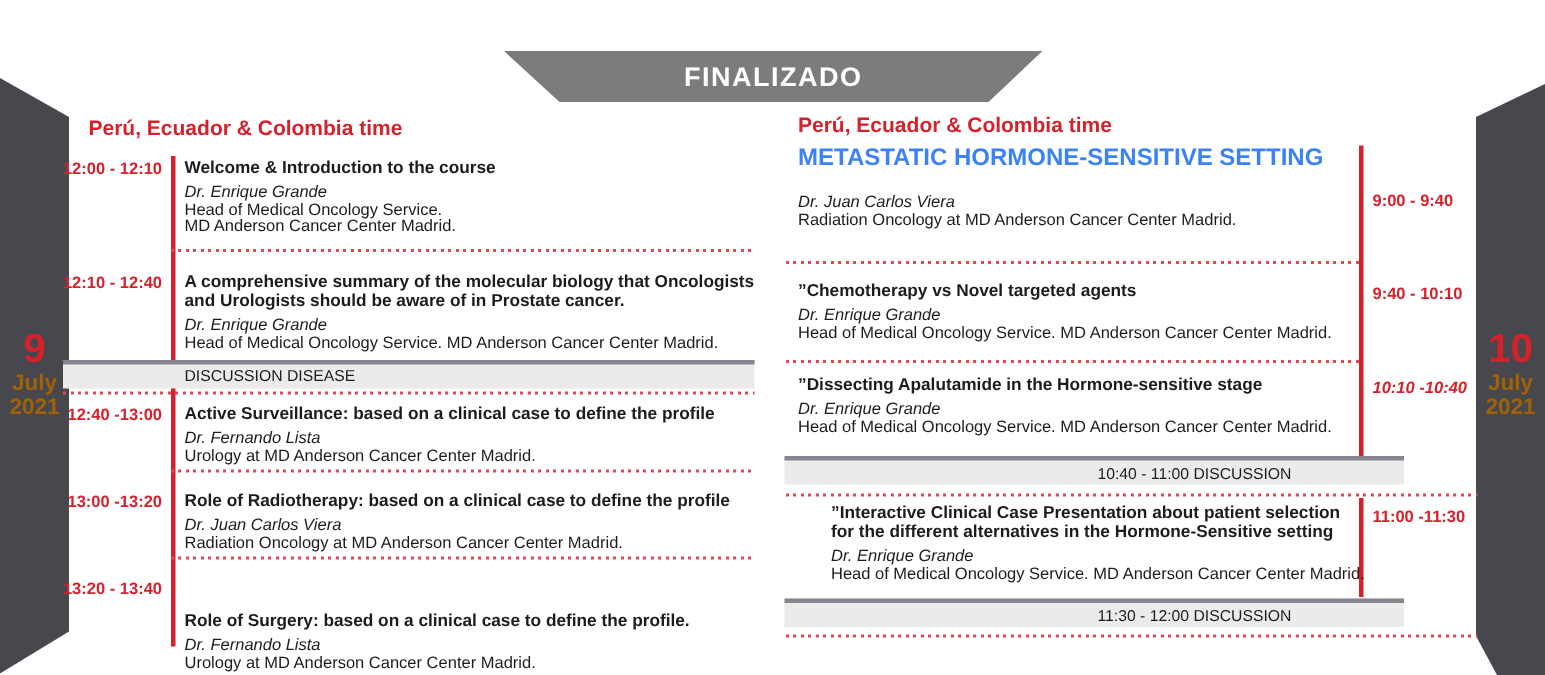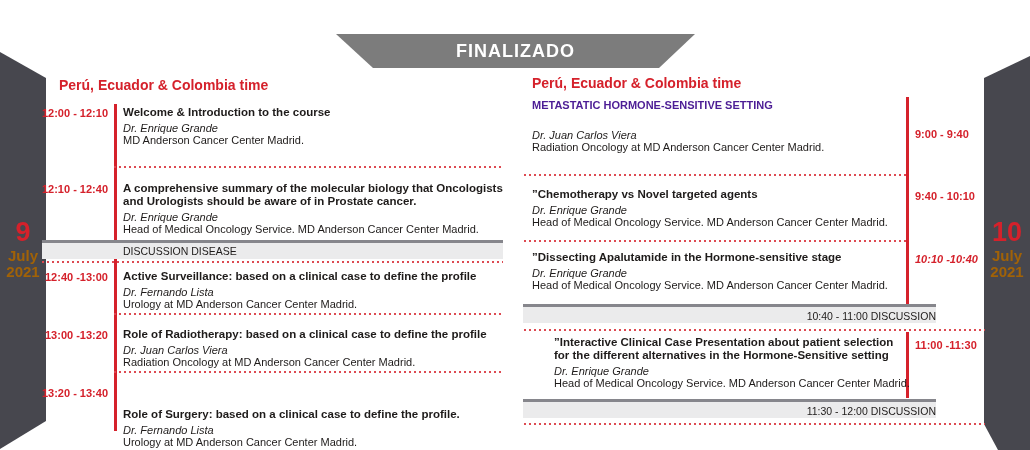--- a/index.html
+++ b/index.html
@@ -21,21 +21,21 @@
 
   
   #banner{
     position:absolute;left:336px;top:34px;width:359px;height:34px;
     background:#7c7c7c;color:#ffffff;
     clip-path:polygon(0 0,359px 0,323px 34px,37px 34px);
     text-align:center;line-height:34px;font-weight:bold;font-size:18px;letter-spacing:1px;
   }
 
   .tz{position:absolute;color:#d5212b;font-weight:bold;font-size:14px;line-height:15px;}
-  .sect-heading{position:absolute;color:#4c1d95;font-weight:bold;font-size:11px;line-height:13px;}
+  .sect-heading{position:absolute;color:#3b82f6;font-weight:bold;font-size:16px;line-height:13px;}
 
   .redbar{position:absolute;width:3px;background:#d5212b;}
 
   .time{position:absolute;color:#d5212b;font-weight:bold;font-size:11px;line-height:12px;white-space:nowrap;}
   .time-l{left:30px;width:78px;text-align:right;}
   .time-r{left:915px;width:72px;text-align:left;}
 
   .sess{position:absolute;}
   .sess span{display:block;white-space:nowrap;}
   .s-title{font-weight:bold;font-size:11.5px;line-height:13px;color:#1e1b1a;}
@@ -45,21 +45,21 @@
   .dotted{
     position:absolute;height:2px;
     background-image:repeating-linear-gradient(90deg,#dd4a52 0 2px,transparent 2px 5px);
   }
 
   .graybar{
     position:absolute;background:#ebebec;border-top:3px solid #86868c;
     font-size:10.5px;color:#1e1b1a;
   }
   #localized-bar{left:42px;top:240px;width:461px;height:16px;line-height:16px;padding-left:81px;box-sizing:content-box;width:380px;}
-  .disc-bar{left:523px;width:413px;height:19px;line-height:19px;text-align:right;box-sizing:border-box;}
+  .disc-bar{left:523px;width:413px;height:19px;line-height:19px;text-align:right;padding-right:75px;box-sizing:border-box;}
 </style>
 </head>
 <body>
 
 <div class="ribbon" id="ribbon-left"></div>
 <div class="date-txt date-day abs" style="left:0;top:219px;">9</div>
 <div class="date-txt date-sub abs" style="left:0;top:248px;">July</div>
 <div class="date-txt date-sub abs" style="left:0;top:264px;">2021</div>
 
 <div class="ribbon" id="ribbon-right"></div>
@@ -70,20 +70,21 @@
 <div id="banner">FINALIZADO</div>
 
 <div class="tz" style="left:59px;top:78px;">Perú, Ecuador &amp; Colombia time</div>
 
 <div class="redbar" style="left:114px;top:104px;height:327px;"></div>
 
 <div class="time time-l" style="top:107px;">12:00 - 12:10</div>
 <div class="sess" style="left:123px;top:106px;">
   <span class="s-title">Welcome &amp; Introduction to the course</span>
   <span class="s-name">Dr. Enrique Grande</span>
+  <span class="s-af">Head of Medical Oncology Service.</span>
   <span class="s-af">MD Anderson Cancer Center Madrid.</span>
 </div>
 
 <div class="dotted" style="left:114px;top:166px;width:388px;"></div>
 
 <div class="time time-l" style="top:183px;">12:10 - 12:40</div>
 <div class="sess" style="left:123px;top:182px;">
   <span class="s-title">A comprehensive summary of the molecular biology that Oncologists</span>
   <span class="s-title">and Urologists should be aware of in Prostate cancer.</span>
   <span class="s-name">Dr. Enrique Grande</span>

